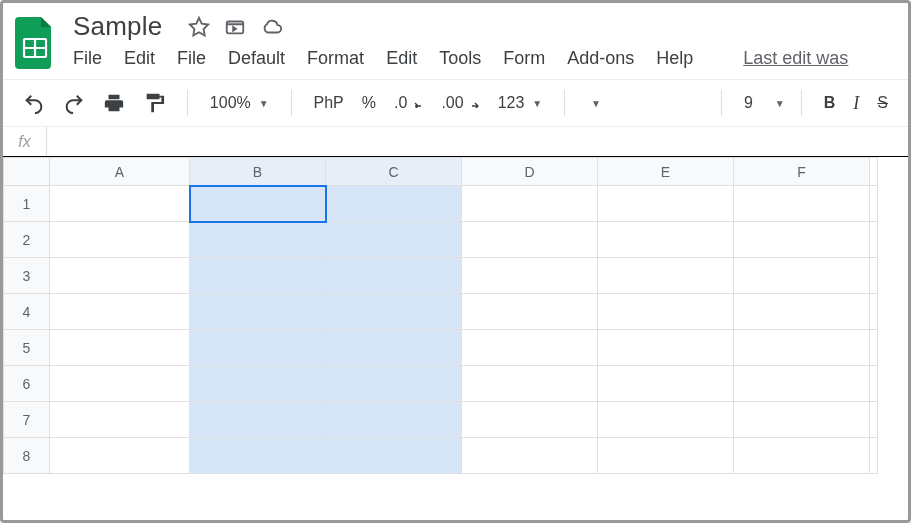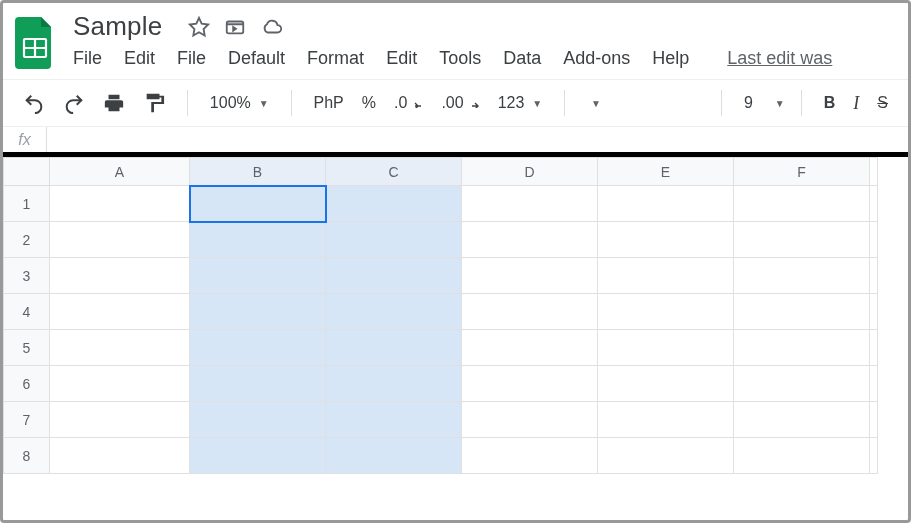--- a/index.html
+++ b/index.html
@@ -17,35 +17,35 @@
   .header { padding: 8px 12px 0 12px; display: flex; align-items: flex-start; }
   .logo {
     width: 40px; height: 52px; margin-right: 18px; margin-top: 6px;
     position: relative;
   }
   .title-row { display: flex; align-items: center; gap: 26px; }
   .doc-title { font-size: 26px; color: #3c4043; letter-spacing: .2px;}
   .title-icons { display:flex; gap:14px; align-items:center; color:#5f6368;}
   .menu-row { display: flex; gap: 22px; margin-top: 6px; font-size: 18px; color:#3c4043;}
   .menu-row span { cursor: pointer; }
-  .last-edit { color:#5f6368; text-decoration: underline; margin-left: 16px; white-space: nowrap;}
+  .last-edit { color:#5f6368; text-decoration: underline; margin-left: 28px; white-space: nowrap;}
   
   .toolbar {
     border-top: 1px solid #eee;
     border-bottom: 1px solid #eee;
     margin-top: 10px;
     padding: 16px 16px;
     display: flex; align-items: center; gap: 10px;
     font-size: 16px; color:#3c4043;
     height: 48px;
   }
   .sep { width:1px; height:26px; background:#ddd; margin:0 8px;}
   .tb-item { display:flex; align-items:center; gap:4px; cursor:pointer; padding:2px 4px;}
   .dropdown-caret { font-size:10px; color:#5f6368; margin-left:4px;}
-  .fx-row { display:flex; align-items:center; border-bottom:5px solid #000000; height:30px;}
+  .fx-row { display:flex; align-items:center; border-bottom:1px solid #000000; height:30px;}
   .fx-label { width:44px; text-align:center; font-style:italic; color:#9aa0a6; font-size:16px; border-right:1px solid #ddd; height:100%; display:flex;align-items:center;justify-content:center;}
   .fx-input { flex:1; height:100%; border:none; outline:none; padding:0 8px; font-size:14px;}
   
   .grid { position:relative; overflow:hidden; }
   table { border-collapse: collapse; table-layout: fixed; }
   th, td { border:1px solid #e0e0e0; font-size:14px; color:#5f6368; text-align:center; }
   .corner { width:46px; height:28px; background:#f8f9fa; border:1px solid #ddd;}
   .colhead { height:28px; background:#f8f9fa; font-weight:normal;}
   .colhead.sel { background:#e8eef7; }
   .rowhead { width:46px; background:#f8f9fa; font-weight:normal;}
@@ -93,21 +93,21 @@
       </div>
     </div>
     <div class="menu-row">
       <span>File</span>
       <span>Edit</span>
       <span>File</span>
       <span>Default</span>
       <span>Format</span>
       <span>Edit</span>
       <span>Tools</span>
-      <span>Data</span>
+      <span>Form</span>
       <span>Add-ons</span>
       <span>Help</span>
       <span class="last-edit">Last edit was</span>
     </div>
   </div>
 </div>
 
 <div class="toolbar">
   <span class="tb-item">
     <svg width="22" height="22" viewBox="0 0 24 24" fill="none" stroke="#3c4043" stroke-width="2.2">

